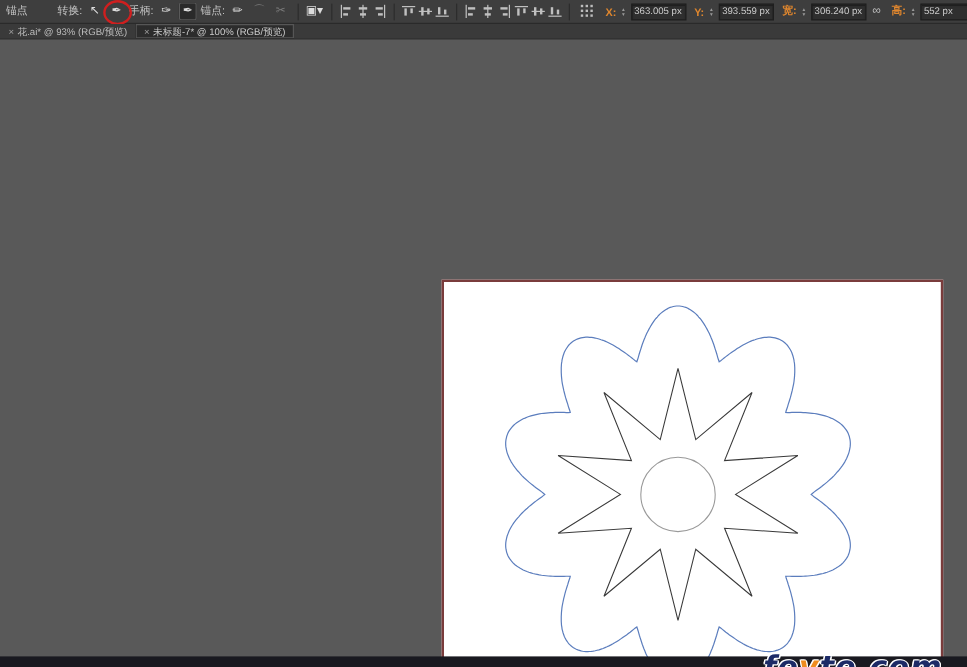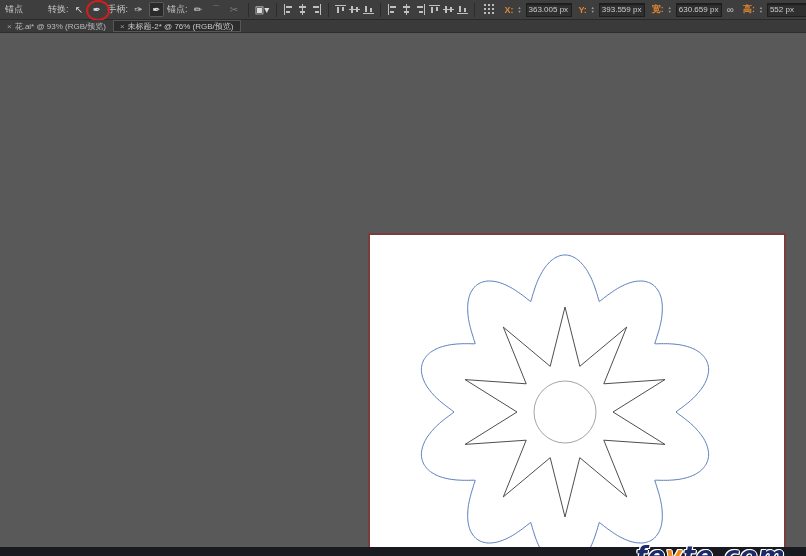--- a/index.html
+++ b/index.html
@@ -203,41 +203,41 @@
       <span>▲</span>
       <span>▼</span>
     </span>
   <span class="fbox">393.559 px</span>
 
   <span class="flabel">宽:</span>
   <span class="stepper">
       <span>▲</span>
       <span>▼</span>
     </span>
-  <span class="fbox">630.659 px</span>
+  <span class="fbox">306.240 px</span>
 
   <span class="linkicon">∞</span>
 
   <span class="flabel">高:</span>
   <span class="stepper">
       <span>▲</span>
       <span>▼</span>
     </span>
   <span class="fbox">552 px</span>
 
 </div>
 
 <div class="tab-bar">
   <span class="tab">
     <span class="close">×</span>
     <span>花.ai* @ 93% (RGB/预览)</span>
   </span>
   <span class="tab active">
     <span class="close">×</span>
-    <span>未标题-2* @ 76% (RGB/预览)</span>
+    <span>未标题-7* @ 100% (RGB/预览)</span>
   </span>
 </div>
 
 <div class="canvas-area">
   <div class="artboard">
     <svg id="art-svg" xmlns="http://www.w3.org/2000/svg" viewBox="0 0 414 337">
       <path id="flower-path" fill="none" stroke-width="1" d="M306.0 177.0L307.2 176.0L308.6 174.9L310.1 173.8L311.6 172.7L313.1 171.6L314.7 170.4L316.2 169.2L317.7 168.0L319.2 166.8L320.6 165.5L322.1 164.2L323.5 162.9L324.9 161.5L326.2 160.1L327.4 158.7L328.7 157.3L329.8 155.9L330.9 154.5L332.0 153.0L333.0 151.5L333.9 150.1L334.7 148.6L335.5 147.1L336.1 145.6L336.7 144.1L337.3 142.6L337.7 141.1L338.0 139.7L338.3 138.2L338.5 136.8L338.6 135.3L338.6 133.9L338.5 132.5L338.3 131.1L338.0 129.8L337.7 128.5L337.2 127.2L336.7 125.9L336.1 124.7L335.3 123.5L334.5 122.4L333.7 121.3L332.7 120.2L331.7 119.2L330.6 118.2L329.4 117.3L328.1 116.4L326.8 115.6L325.4 114.8L324.0 114.0L322.5 113.4L320.9 112.7L319.3 112.1L317.6 111.6L315.9 111.1L314.2 110.7L312.4 110.3L310.6 109.9L308.7 109.6L306.9 109.4L305.0 109.2L303.1 109.0L301.2 108.9L299.3 108.8L297.4 108.7L295.5 108.7L293.6 108.7L291.7 108.7L289.9 108.7L288.1 108.8L286.4 108.8L284.8 108.7L285.2 107.1L285.8 105.4L286.4 103.6L286.9 101.8L287.5 100.0L288.1 98.1L288.7 96.2L289.2 94.3L289.7 92.3L290.2 90.4L290.6 88.5L291.0 86.5L291.4 84.6L291.7 82.7L291.9 80.7L292.1 78.9L292.2 77.0L292.3 75.1L292.3 73.3L292.3 71.5L292.2 69.8L292.1 68.1L291.8 66.4L291.6 64.8L291.2 63.2L290.8 61.7L290.3 60.2L289.8 58.8L289.2 57.5L288.5 56.2L287.7 55.0L286.9 53.8L286.1 52.7L285.2 51.8L284.2 50.8L283.2 50.0L282.1 49.2L280.9 48.5L279.8 47.9L278.5 47.4L277.2 47.0L275.9 46.6L274.5 46.3L273.1 46.1L271.7 46.0L270.2 46.0L268.7 46.1L267.1 46.2L265.6 46.4L264.0 46.7L262.4 47.1L260.8 47.5L259.1 48.1L257.5 48.6L255.8 49.3L254.2 50.0L252.5 50.8L250.9 51.6L249.2 52.5L247.5 53.5L245.9 54.5L244.3 55.5L242.7 56.6L241.1 57.7L239.5 58.8L237.9 59.9L236.4 61.1L234.9 62.2L233.4 63.4L232.0 64.5L230.6 65.6L229.3 66.5L228.8 65.0L228.2 63.2L227.7 61.4L227.2 59.6L226.6 57.7L226.0 55.9L225.4 54.0L224.8 52.1L224.1 50.2L223.4 48.4L222.6 46.5L221.9 44.7L221.1 43.0L220.2 41.2L219.3 39.5L218.4 37.9L217.5 36.3L216.5 34.7L215.5 33.2L214.5 31.8L213.4 30.4L212.3 29.2L211.2 27.9L210.1 26.8L208.9 25.7L207.7 24.8L206.5 23.9L205.3 23.1L204.0 22.4L202.8 21.7L201.5 21.2L200.2 20.8L198.9 20.4L197.6 20.2L196.3 20.0L195.0 20.0L193.7 20.0L192.4 20.2L191.1 20.4L189.8 20.8L188.5 21.2L187.2 21.7L186.0 22.4L184.7 23.1L183.5 23.9L182.3 24.8L181.1 25.7L179.9 26.8L178.8 27.9L177.7 29.2L176.6 30.4L175.5 31.8L174.5 33.2L173.5 34.7L172.5 36.3L171.6 37.9L170.7 39.5L169.8 41.2L168.9 43.0L168.1 44.7L167.4 46.5L166.6 48.4L165.9 50.2L165.2 52.1L164.6 54.0L164.0 55.9L163.4 57.7L162.8 59.6L162.3 61.4L161.8 63.2L161.2 65.0L160.7 66.5L159.4 65.6L158.0 64.5L156.6 63.4L155.1 62.2L153.6 61.1L152.1 59.9L150.5 58.8L148.9 57.7L147.3 56.6L145.7 55.5L144.1 54.5L142.5 53.5L140.8 52.5L139.1 51.6L137.5 50.8L135.8 50.0L134.2 49.3L132.5 48.6L130.9 48.1L129.2 47.5L127.6 47.1L126.0 46.7L124.4 46.4L122.9 46.2L121.3 46.1L119.8 46.0L118.3 46.0L116.9 46.1L115.5 46.3L114.1 46.6L112.8 47.0L111.5 47.4L110.2 47.9L109.1 48.5L107.9 49.2L106.8 50.0L105.8 50.8L104.8 51.8L103.9 52.7L103.1 53.8L102.3 55.0L101.5 56.2L100.8 57.5L100.2 58.8L99.7 60.2L99.2 61.7L98.8 63.2L98.4 64.8L98.2 66.4L97.9 68.1L97.8 69.8L97.7 71.5L97.7 73.3L97.7 75.1L97.8 77.0L97.9 78.9L98.1 80.7L98.3 82.7L98.6 84.6L99.0 86.5L99.4 88.5L99.8 90.4L100.3 92.3L100.8 94.3L101.3 96.2L101.9 98.1L102.5 100.0L103.1 101.8L103.6 103.6L104.2 105.4L104.8 107.1L105.2 108.7L103.6 108.8L101.9 108.8L100.1 108.7L98.3 108.7L96.4 108.7L94.5 108.7L92.6 108.7L90.7 108.8L88.8 108.9L86.9 109.0L85.0 109.2L83.1 109.4L81.3 109.6L79.4 109.9L77.6 110.3L75.8 110.7L74.1 111.1L72.4 111.6L70.7 112.1L69.1 112.7L67.5 113.4L66.0 114.0L64.6 114.8L63.2 115.6L61.9 116.4L60.6 117.3L59.4 118.2L58.3 119.2L57.3 120.2L56.3 121.3L55.5 122.4L54.7 123.5L53.9 124.7L53.3 125.9L52.8 127.2L52.3 128.5L52.0 129.8L51.7 131.1L51.5 132.5L51.4 133.9L51.4 135.3L51.5 136.8L51.7 138.2L52.0 139.7L52.3 141.1L52.7 142.6L53.3 144.1L53.9 145.6L54.5 147.1L55.3 148.6L56.1 150.1L57.0 151.5L58.0 153.0L59.1 154.5L60.2 155.9L61.3 157.3L62.6 158.7L63.8 160.1L65.1 161.5L66.5 162.9L67.9 164.2L69.4 165.5L70.8 166.8L72.3 168.0L73.8 169.2L75.3 170.4L76.9 171.6L78.4 172.7L79.9 173.8L81.4 174.9L82.8 176.0L84.0 177.0L82.8 178.0L81.4 179.1L79.9 180.2L78.4 181.3L76.9 182.4L75.3 183.6L73.8 184.8L72.3 186.0L70.8 187.2L69.4 188.5L67.9 189.8L66.5 191.1L65.1 192.5L63.8 193.9L62.6 195.3L61.3 196.7L60.2 198.1L59.1 199.5L58.0 201.0L57.0 202.5L56.1 203.9L55.3 205.4L54.5 206.9L53.9 208.4L53.3 209.9L52.7 211.4L52.3 212.9L52.0 214.3L51.7 215.8L51.5 217.2L51.4 218.7L51.4 220.1L51.5 221.5L51.7 222.9L52.0 224.2L52.3 225.5L52.8 226.8L53.3 228.1L53.9 229.3L54.7 230.5L55.5 231.6L56.3 232.7L57.3 233.8L58.3 234.8L59.4 235.8L60.6 236.7L61.9 237.6L63.2 238.4L64.6 239.2L66.0 240.0L67.5 240.6L69.1 241.3L70.7 241.9L72.4 242.4L74.1 242.9L75.8 243.3L77.6 243.7L79.4 244.1L81.3 244.4L83.1 244.6L85.0 244.8L86.9 245.0L88.8 245.1L90.7 245.2L92.6 245.3L94.5 245.3L96.4 245.3L98.3 245.3L100.1 245.3L101.9 245.2L103.6 245.2L105.2 245.3L104.8 246.9L104.2 248.6L103.6 250.4L103.1 252.2L102.5 254.0L101.9 255.9L101.3 257.8L100.8 259.7L100.3 261.7L99.8 263.6L99.4 265.5L99.0 267.5L98.6 269.4L98.3 271.3L98.1 273.3L97.9 275.1L97.8 277.0L97.7 278.9L97.7 280.7L97.7 282.5L97.8 284.2L97.9 285.9L98.2 287.6L98.4 289.2L98.8 290.8L99.2 292.3L99.7 293.8L100.2 295.2L100.8 296.5L101.5 297.8L102.3 299.0L103.1 300.2L103.9 301.3L104.8 302.2L105.8 303.2L106.8 304.0L107.9 304.8L109.1 305.5L110.2 306.1L111.5 306.6L112.8 307.0L114.1 307.4L115.5 307.7L116.9 307.9L118.3 308.0L119.8 308.0L121.3 307.9L122.9 307.8L124.4 307.6L126.0 307.3L127.6 306.9L129.2 306.5L130.9 305.9L132.5 305.4L134.2 304.7L135.8 304.0L137.5 303.2L139.1 302.4L140.8 301.5L142.5 300.5L144.1 299.5L145.7 298.5L147.3 297.4L148.9 296.3L150.5 295.2L152.1 294.1L153.6 292.9L155.1 291.8L156.6 290.6L158.0 289.5L159.4 288.4L160.7 287.5L161.2 289.0L161.8 290.8L162.3 292.6L162.8 294.4L163.4 296.3L164.0 298.1L164.6 300.0L165.2 301.9L165.9 303.8L166.6 305.6L167.4 307.5L168.1 309.3L168.9 311.0L169.8 312.8L170.7 314.5L171.6 316.1L172.5 317.7L173.5 319.3L174.5 320.8L175.5 322.2L176.6 323.6L177.7 324.8L178.8 326.1L179.9 327.2L181.1 328.3L182.3 329.2L183.5 330.1L184.7 330.9L186.0 331.6L187.2 332.3L188.5 332.8L189.8 333.2L191.1 333.6L192.4 333.8L193.7 334.0L195.0 334.0L196.3 334.0L197.6 333.8L198.9 333.6L200.2 333.2L201.5 332.8L202.8 332.3L204.0 331.6L205.3 330.9L206.5 330.1L207.7 329.2L208.9 328.3L210.1 327.2L211.2 326.1L212.3 324.8L213.4 323.6L214.5 322.2L215.5 320.8L216.5 319.3L217.5 317.7L218.4 316.1L219.3 314.5L220.2 312.8L221.1 311.0L221.9 309.3L222.6 307.5L223.4 305.6L224.1 303.8L224.8 301.9L225.4 300.0L226.0 298.1L226.6 296.3L227.2 294.4L227.7 292.6L228.2 290.8L228.8 289.0L229.3 287.5L230.6 288.4L232.0 289.5L233.4 290.6L234.9 291.8L236.4 292.9L237.9 294.1L239.5 295.2L241.1 296.3L242.7 297.4L244.3 298.5L245.9 299.5L247.5 300.5L249.2 301.5L250.9 302.4L252.5 303.2L254.2 304.0L255.8 304.7L257.5 305.4L259.1 305.9L260.8 306.5L262.4 306.9L264.0 307.3L265.6 307.6L267.1 307.8L268.7 307.9L270.2 308.0L271.7 308.0L273.1 307.9L274.5 307.7L275.9 307.4L277.2 307.0L278.5 306.6L279.8 306.1L280.9 305.5L282.1 304.8L283.2 304.0L284.2 303.2L285.2 302.2L286.1 301.3L286.9 300.2L287.7 299.0L288.5 297.8L289.2 296.5L289.8 295.2L290.3 293.8L290.8 292.3L291.2 290.8L291.6 289.2L291.8 287.6L292.1 285.9L292.2 284.2L292.3 282.5L292.3 280.7L292.3 278.9L292.2 277.0L292.1 275.1L291.9 273.3L291.7 271.3L291.4 269.4L291.0 267.5L290.6 265.5L290.2 263.6L289.7 261.7L289.2 259.7L288.7 257.8L288.1 255.9L287.5 254.0L286.9 252.2L286.4 250.4L285.8 248.6L285.2 246.9L284.8 245.3L286.4 245.2L288.1 245.2L289.9 245.3L291.7 245.3L293.6 245.3L295.5 245.3L297.4 245.3L299.3 245.2L301.2 245.1L303.1 245.0L305.0 244.8L306.9 244.6L308.7 244.4L310.6 244.1L312.4 243.7L314.2 243.3L315.9 242.9L317.6 242.4L319.3 241.9L320.9 241.3L322.5 240.6L324.0 240.0L325.4 239.2L326.8 238.4L328.1 237.6L329.4 236.7L330.6 235.8L331.7 234.8L332.7 233.8L333.7 232.7L334.5 231.6L335.3 230.5L336.1 229.3L336.7 228.1L337.2 226.8L337.7 225.5L338.0 224.2L338.3 222.9L338.5 221.5L338.6 220.1L338.6 218.7L338.5 217.2L338.3 215.8L338.0 214.3L337.7 212.9L337.3 211.4L336.7 209.9L336.1 208.4L335.5 206.9L334.7 205.4L333.9 203.9L333.0 202.5L332.0 201.0L330.9 199.5L329.8 198.1L328.7 196.7L327.4 195.3L326.2 193.9L324.9 192.5L323.5 191.1L322.1 189.8L320.6 188.5L319.2 187.2L317.7 186.0L316.2 184.8L314.7 183.6L313.1 182.4L311.6 181.3L310.1 180.2L308.6 179.1L307.2 178.0L306.0 177.0Z" stroke="#5b7dbd"></path>
       <path id="star-path" fill="none" stroke-width="0.9" d="M195.0 72.0L180.2 131.3L133.3 92.1L156.2 148.8L95.1 144.6L147.0 177.0L95.1 209.4L156.2 205.2L133.3 261.9L180.2 222.7L195.0 282.0L209.8 222.7L256.7 261.9L233.8 205.2L294.9 209.4L243.0 177.0L294.9 144.6L233.8 148.8L256.7 92.1L209.8 131.3Z" stroke="#3a3a3a"></path>
       <circle id="center-circle" fill="none" stroke-width="0.9" cx="195" cy="177" r="31" stroke="#9a9a9a"></circle>
     </svg>

